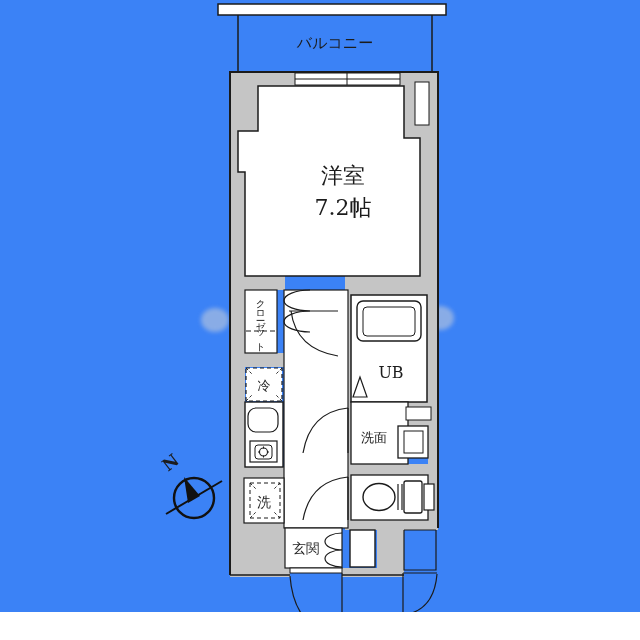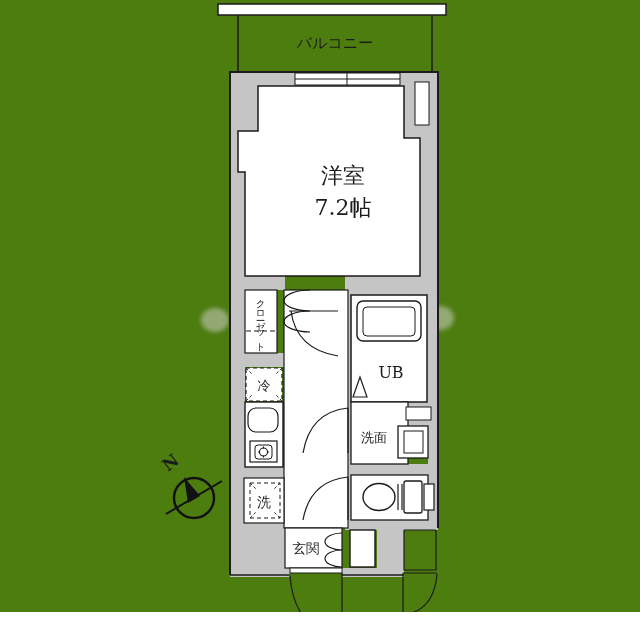--- a/index.html
+++ b/index.html
@@ -1,16 +1,16 @@
 <!DOCTYPE html>
 <html><head>
 <meta charset="utf-8">
 <style>
   html,body{margin:0;padding:0;background:#ffffff;}
-  .stage{position:relative;width:640px;height:612px;background:#4d7c0f;overflow:hidden;}
+  .stage{position:relative;width:640px;height:612px;background:#3b82f6;overflow:hidden;}
   svg{display:block;}
   text{font-family:"DejaVu Serif","Liberation Serif",serif;fill:#1c1c1c;}
   .wm{filter:blur(2px);opacity:.5;}
 </style>
 </head>
 <body>
 
 <div class="stage">
 <svg width="640" height="640" viewBox="0 0 640 640">
 

